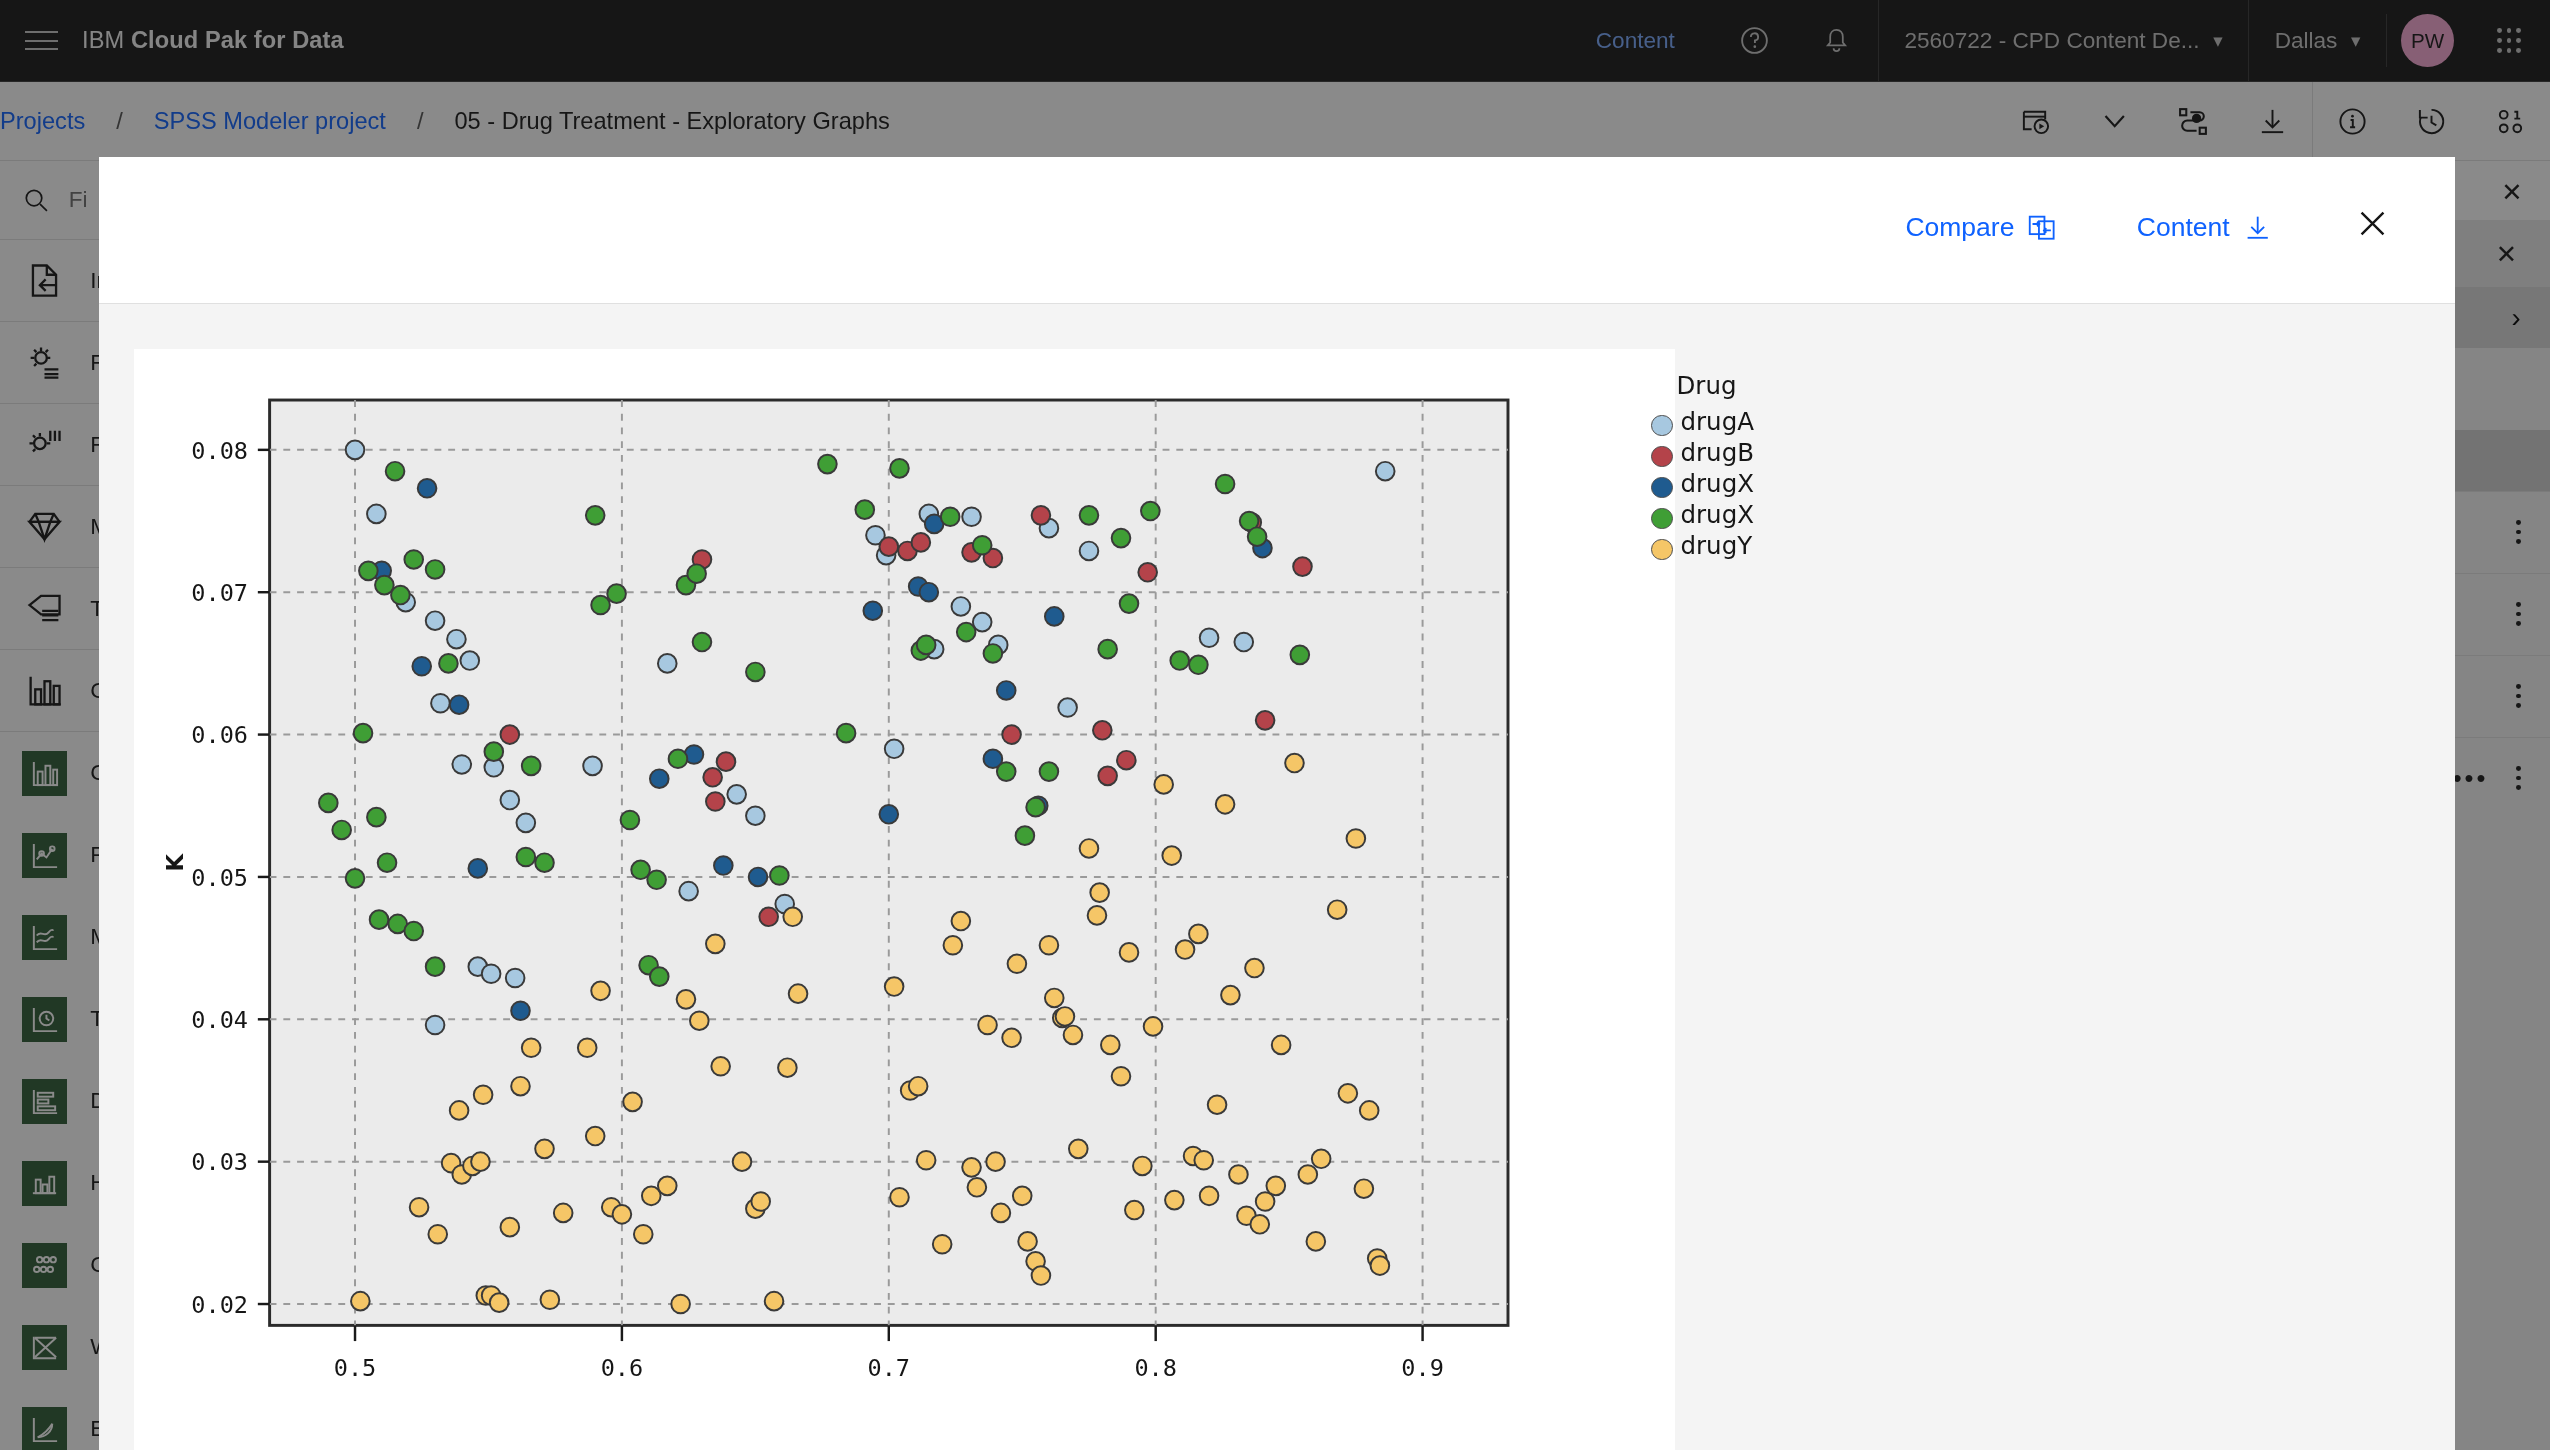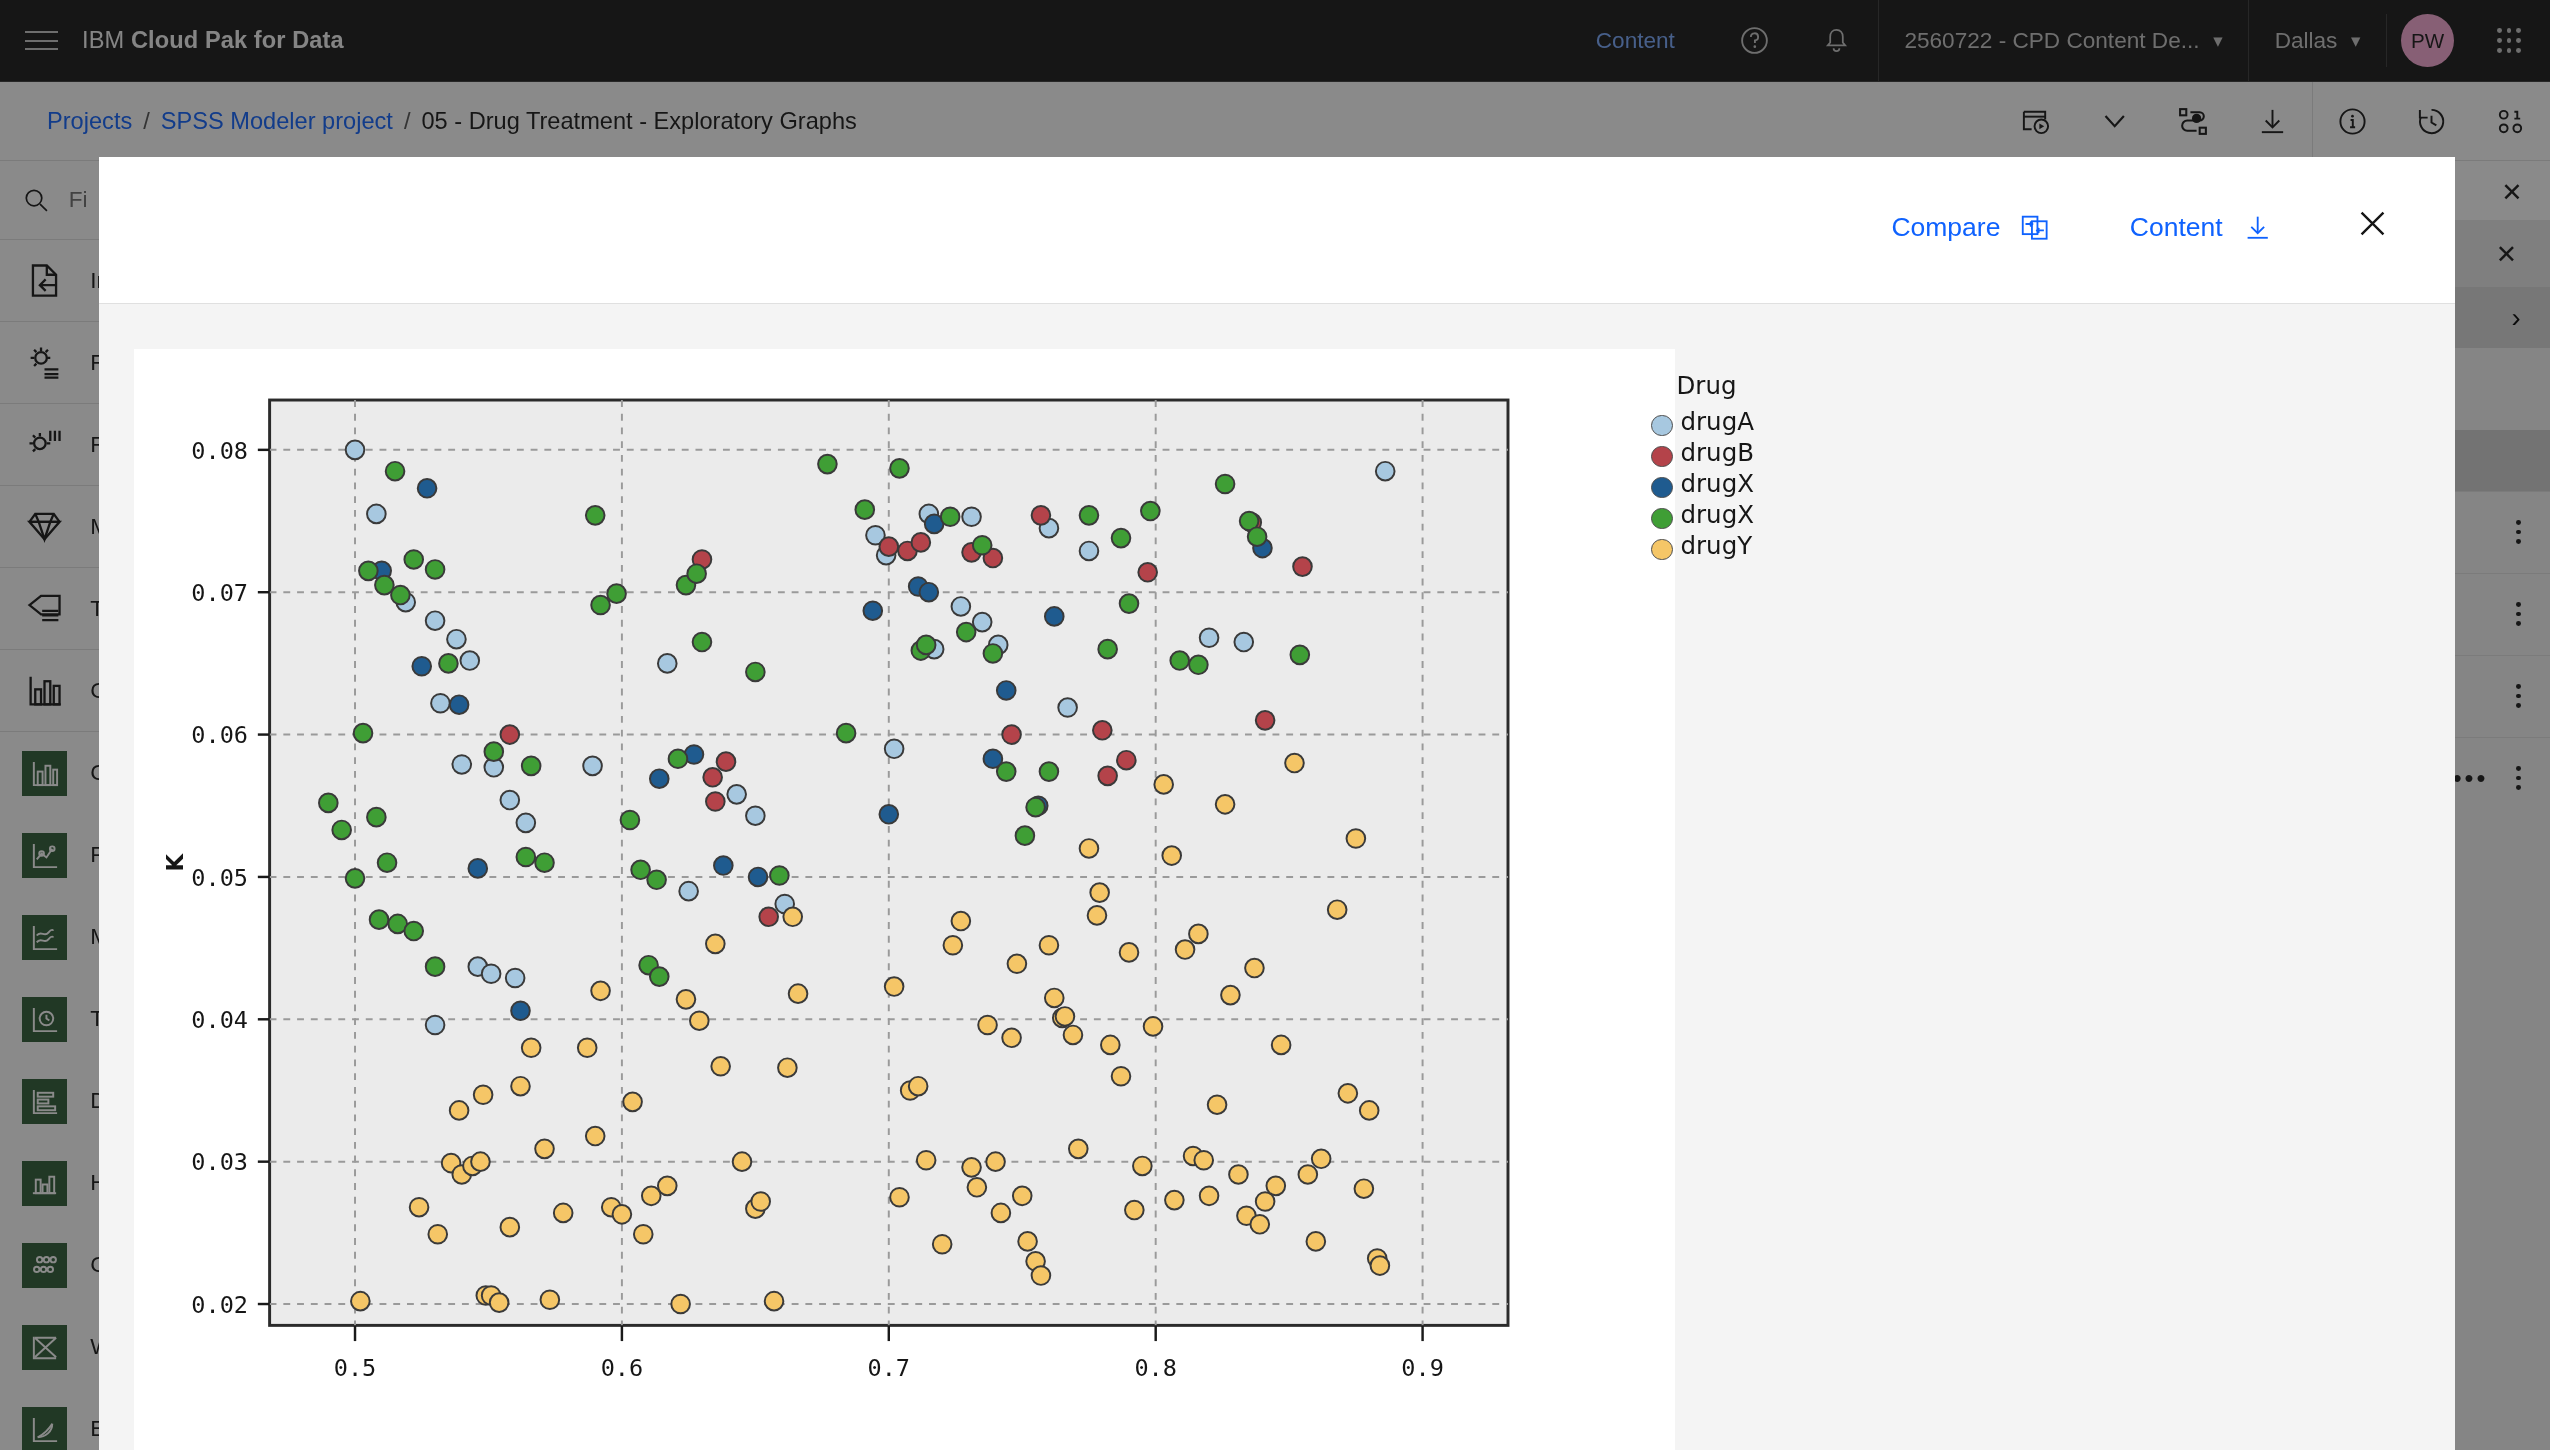--- a/index.html
+++ b/index.html
@@ -49,21 +49,21 @@
   .grid-icon { display: grid; grid-template-columns: repeat(3, 4.9px); gap: 4.9px; }
   .grid-icon i { width: 4.9px; height: 4.9px; background: #c6c6c6; border-radius: 50%; display: block; }
   .chev { font-size: 18.7px; color: #c6c6c6; }
 
   
   #breadcrumb-bar {
     position: absolute; left: 0; top: 82px; width: 2550px; height: 79px;
     background: #ffffff; display: flex; align-items: center;
     border-bottom: 1px solid #e0e0e0;
   }
-  .bc { display: flex; align-items: flex-end; padding-left: 47px; font-size: 23.6px; gap: 11px; }
+  .bc { display: flex; align-items: flex-end; font-size: 23.6px; gap: 31px; }
   .bc a { color: #0f62fe; text-decoration: none; }
   .bc .sep { color: #525252; }
   .bc .cur { color: #161616; }
   .bc-right { margin-left: auto; display: flex; align-items: center; height: 79px; }
   .bc-ico { width: 79px; height: 79px; display: flex; align-items: center; justify-content: center; }
   .bc-grp { display: flex; border-left: 1px solid #e0e0e0; height: 79px; align-items: center; }
 
   
   #left-rail {
     position: absolute; left: 0; top: 161px; width: 360px; bottom: 0;
@@ -117,21 +117,21 @@
     position: absolute; left: 99px; top: 157px; width: 2356px; height: 1294px;
     background: #ffffff; display: flex; flex-direction: column;
   }
   .modal-head { height: 147px; position: relative; flex: 0 0 147px;
     border-bottom: 1px solid #e0e0e0; }
   .modal-title {
     position: absolute; left: 61px; top: 49px; font-size: 45px; color: #161616;
     font-weight: 400; letter-spacing: 0.2px;
   }
   .modal-actions { position: absolute; right: 183px; top: 55px; display: flex; gap: 80px; }
-  .mact { display: flex; align-items: center; gap: 20px; color: #0f62fe; font-size: 26.5px; }
+  .mact { display: flex; align-items: center; gap: 13px; color: #0f62fe; font-size: 26.5px; }
   .modal-close { position: absolute; right: 55px; top: 39px; width: 55px; height: 55px;
     display: flex; align-items: center; justify-content: center; }
 
   .modal-body { flex: 1; background: #f4f4f4; padding: 45px 0 0 35px; }
   .chart-card { width: 1541px; height: 1101px; background: #ffffff; position: relative; }
 
   
   #scatter-chart { position: absolute; left: 0; top: 0; width: 1541px; height: 1101px; }
 
   

